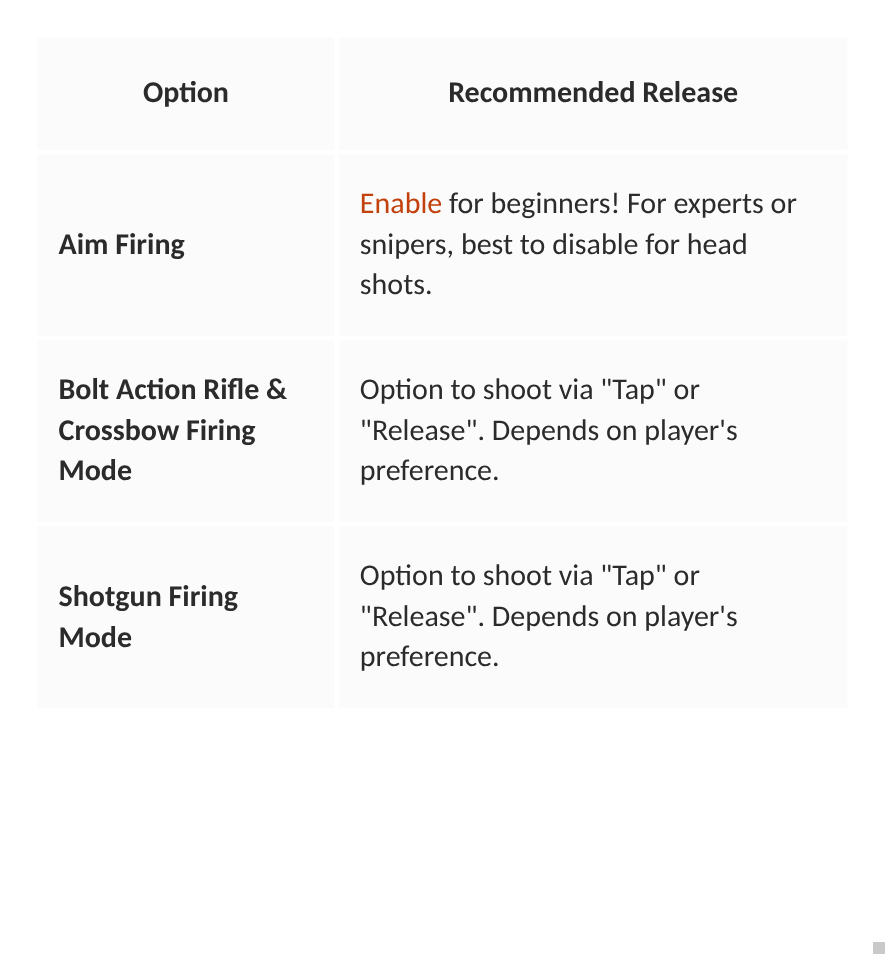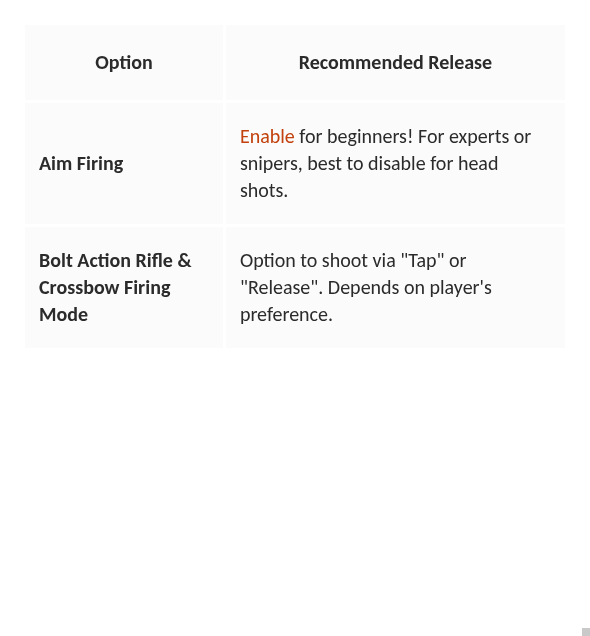--- a/index.html
+++ b/index.html
@@ -77,17 +77,23 @@
         <td class="rec">
           <span class="highlight">Enable</span><span> for beginners! For experts or snipers, best to disable for head shots.</span>
         </td>
       </tr>
       <tr>
         <td class="opt">Bolt Action Rifle &amp; Crossbow Firing Mode</td>
         <td class="rec">
           <span class="highlight"></span><span>Option to shoot via "Tap" or "Release". Depends on player's preference.</span>
         </td>
       </tr>
+      <tr>
+        <td class="opt">Shotgun Firing Mode</td>
+        <td class="rec">
+          <span class="highlight"></span><span>Option to shoot via "Tap" or "Release". Depends on player's preference.</span>
+        </td>
+      </tr>
     </tbody>
   </table>
 </div>
 
 <div class="corner"></div>
 
 </body></html>

